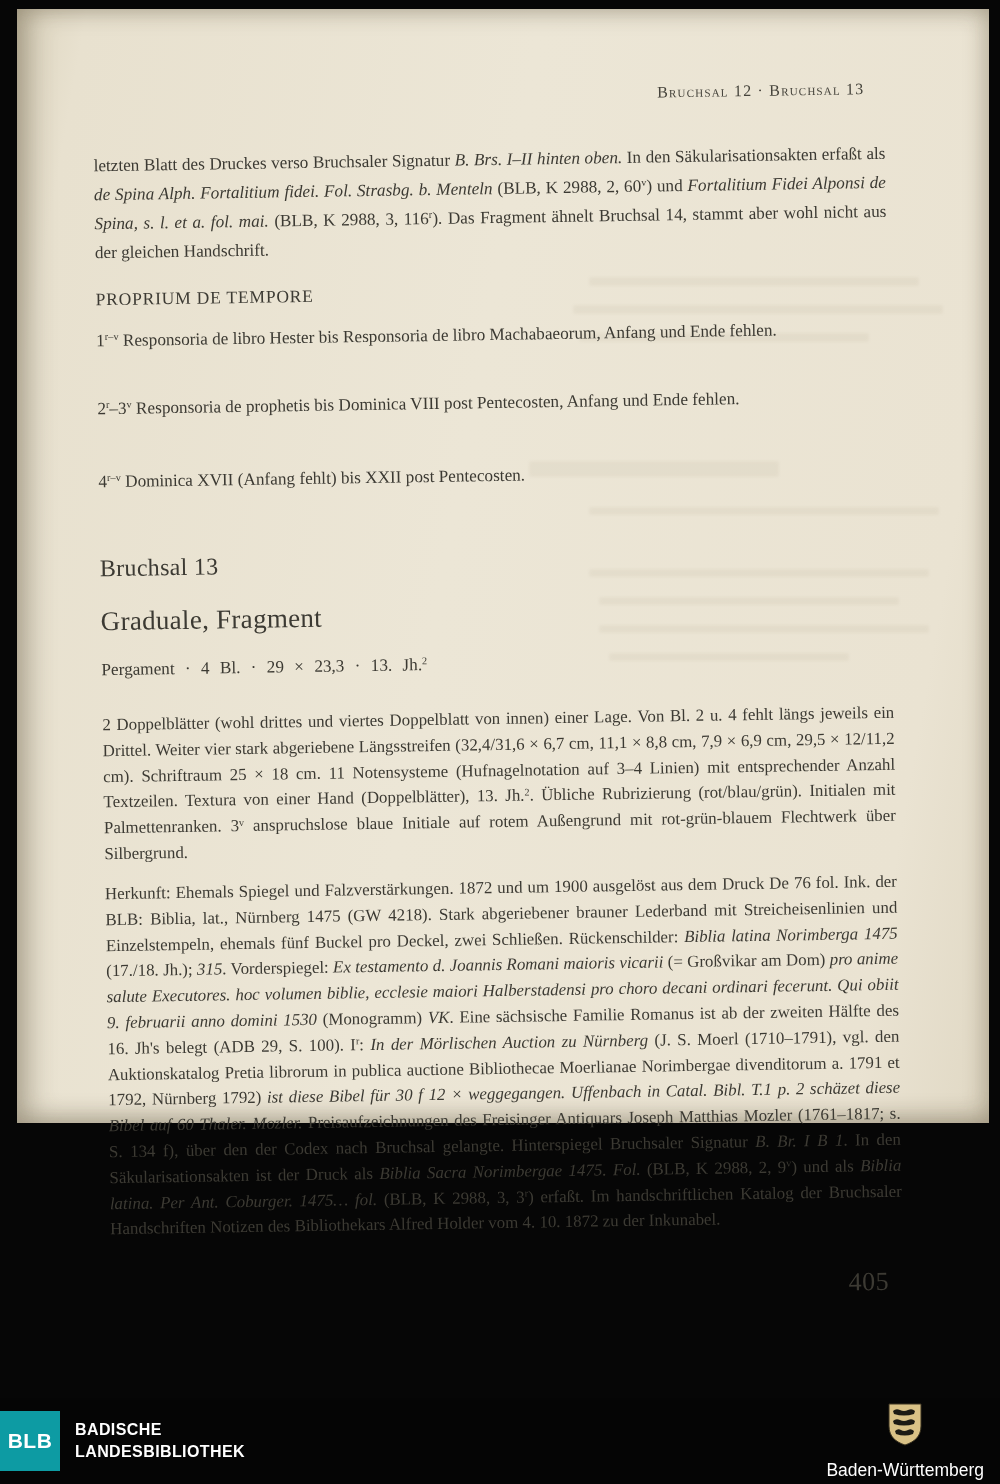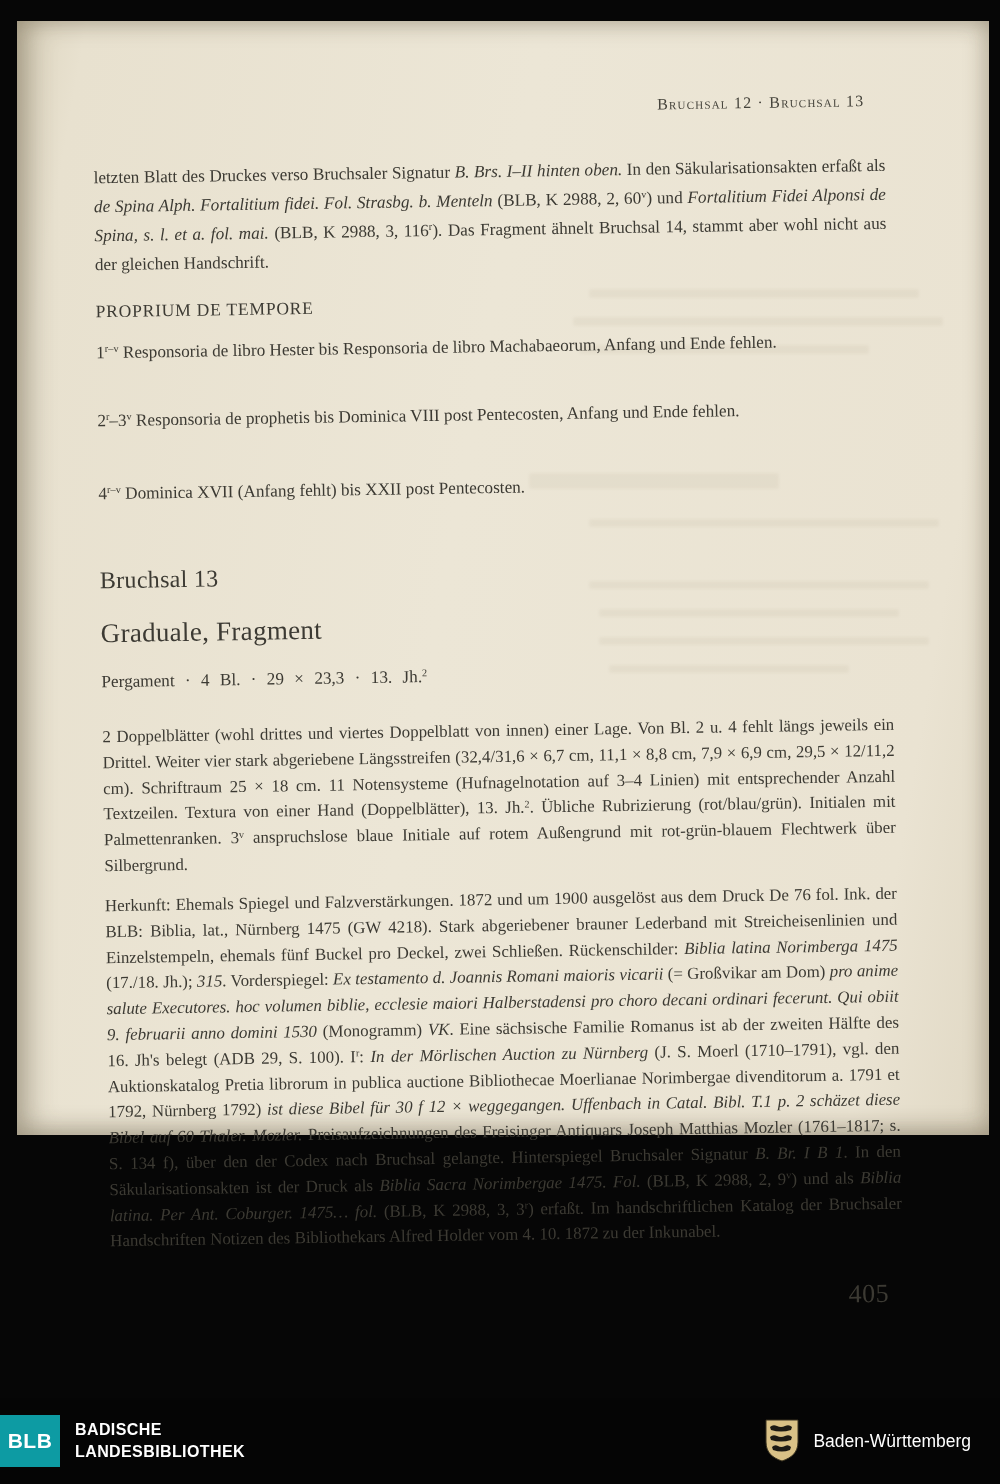--- a/index.html
+++ b/index.html
@@ -3,21 +3,21 @@
 <meta charset="utf-8">
 <title>Bruchsal 13 – Graduale, Fragment</title>
 <style>
   *{margin:0;padding:0;box-sizing:border-box;}
   html,body{width:1000px;height:1484px;}
   body{background:#000;font-family:"Liberation Serif", serif;overflow:hidden;}
   .viewer{position:relative;width:1000px;height:1484px;background:#060606;}
 
   
   .page{
-    position:absolute;left:17px;top:21px;width:972px;height:1114px;
+    position:absolute;left:17px;top:9px;width:972px;height:1114px;
     background:linear-gradient(100deg,#ddd5c0 0%,#e8e1cf 6%,#ece6d6 45%,#eae3d2 88%,#e0d8c4 100%);
     box-shadow:inset 14px 0 26px rgba(70,58,34,.28), inset -8px 0 20px rgba(70,58,34,.16), inset 0 -10px 22px rgba(70,58,34,.12);
   }
   .content{
     position:absolute;left:82px;top:0;width:792px;height:100%;
     transform:rotate(-0.9deg);transform-origin:50% 45%;
     color:#3c3a33;
   }
   .running-head{
     position:absolute;top:77px;right:20px;
@@ -53,26 +53,26 @@
   .g9{top:644px;right:140px;width:240px;height:8px;}
 
   
   .footer{
     position:absolute;left:0;bottom:0;width:1000px;height:86px;background:#050505;
     display:flex;align-items:center;justify-content:space-between;
     font-family:"Liberation Sans", sans-serif;
   }
   .footer-left{display:flex;align-items:center;gap:15px;height:100%;}
   .blb-square{
-    width:60px;height:52px;background:#0d9ba3;color:#ffffff;
+    width:60px;height:60px;background:#0d9ba3;color:#ffffff;
     display:flex;align-items:center;justify-content:center;
     font-weight:bold;font-size:21px;letter-spacing:.5px;
   }
   .lib-name{color:#ffffff;font-weight:bold;font-size:16px;line-height:1.35;letter-spacing:.4px;}
-  .footer-right{display:flex;align-items:center;gap:12px;margin-right:29px;color:#ffffff;font-size:17.5px;}
+  .footer-right{display:flex;align-items:center;gap:12px;margin-right:16px;color:#ffffff;font-size:17.5px;flex-direction:column;}
   .coa{display:block;}
 </style>
 </head>
 <body>
 
 <div class="viewer">
 
   <div class="page">
 
     <div class="ghosts">

